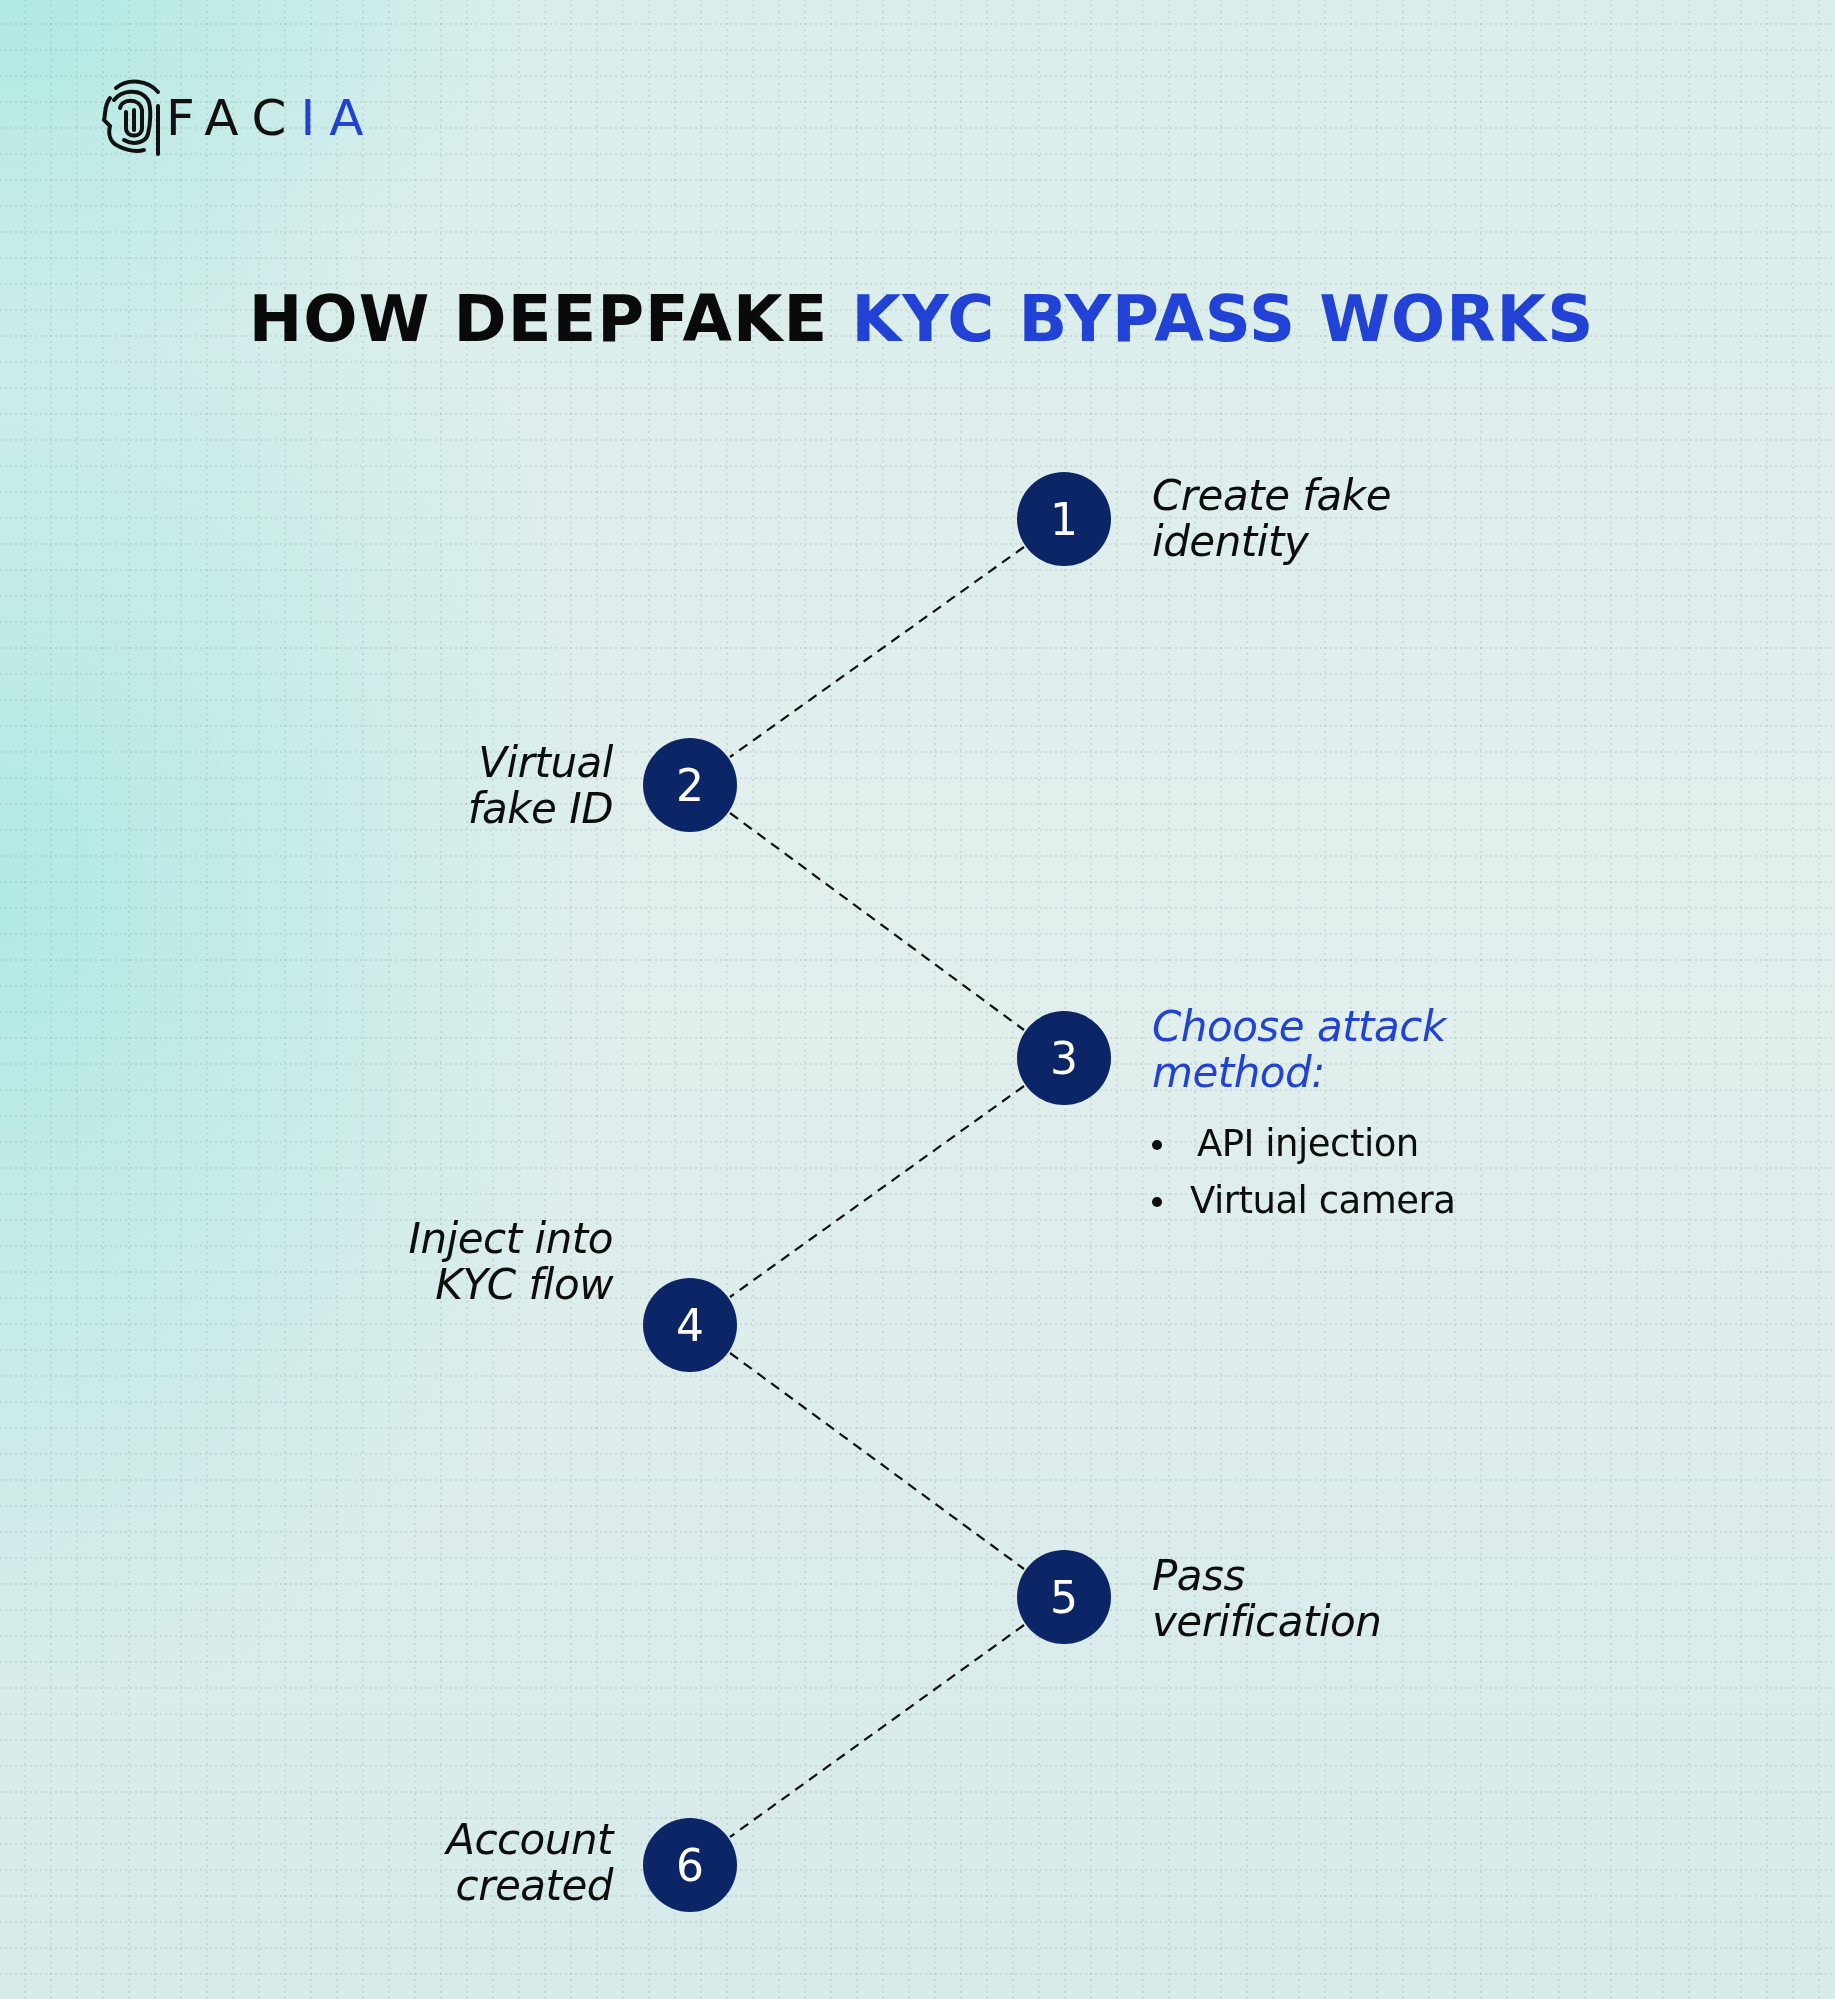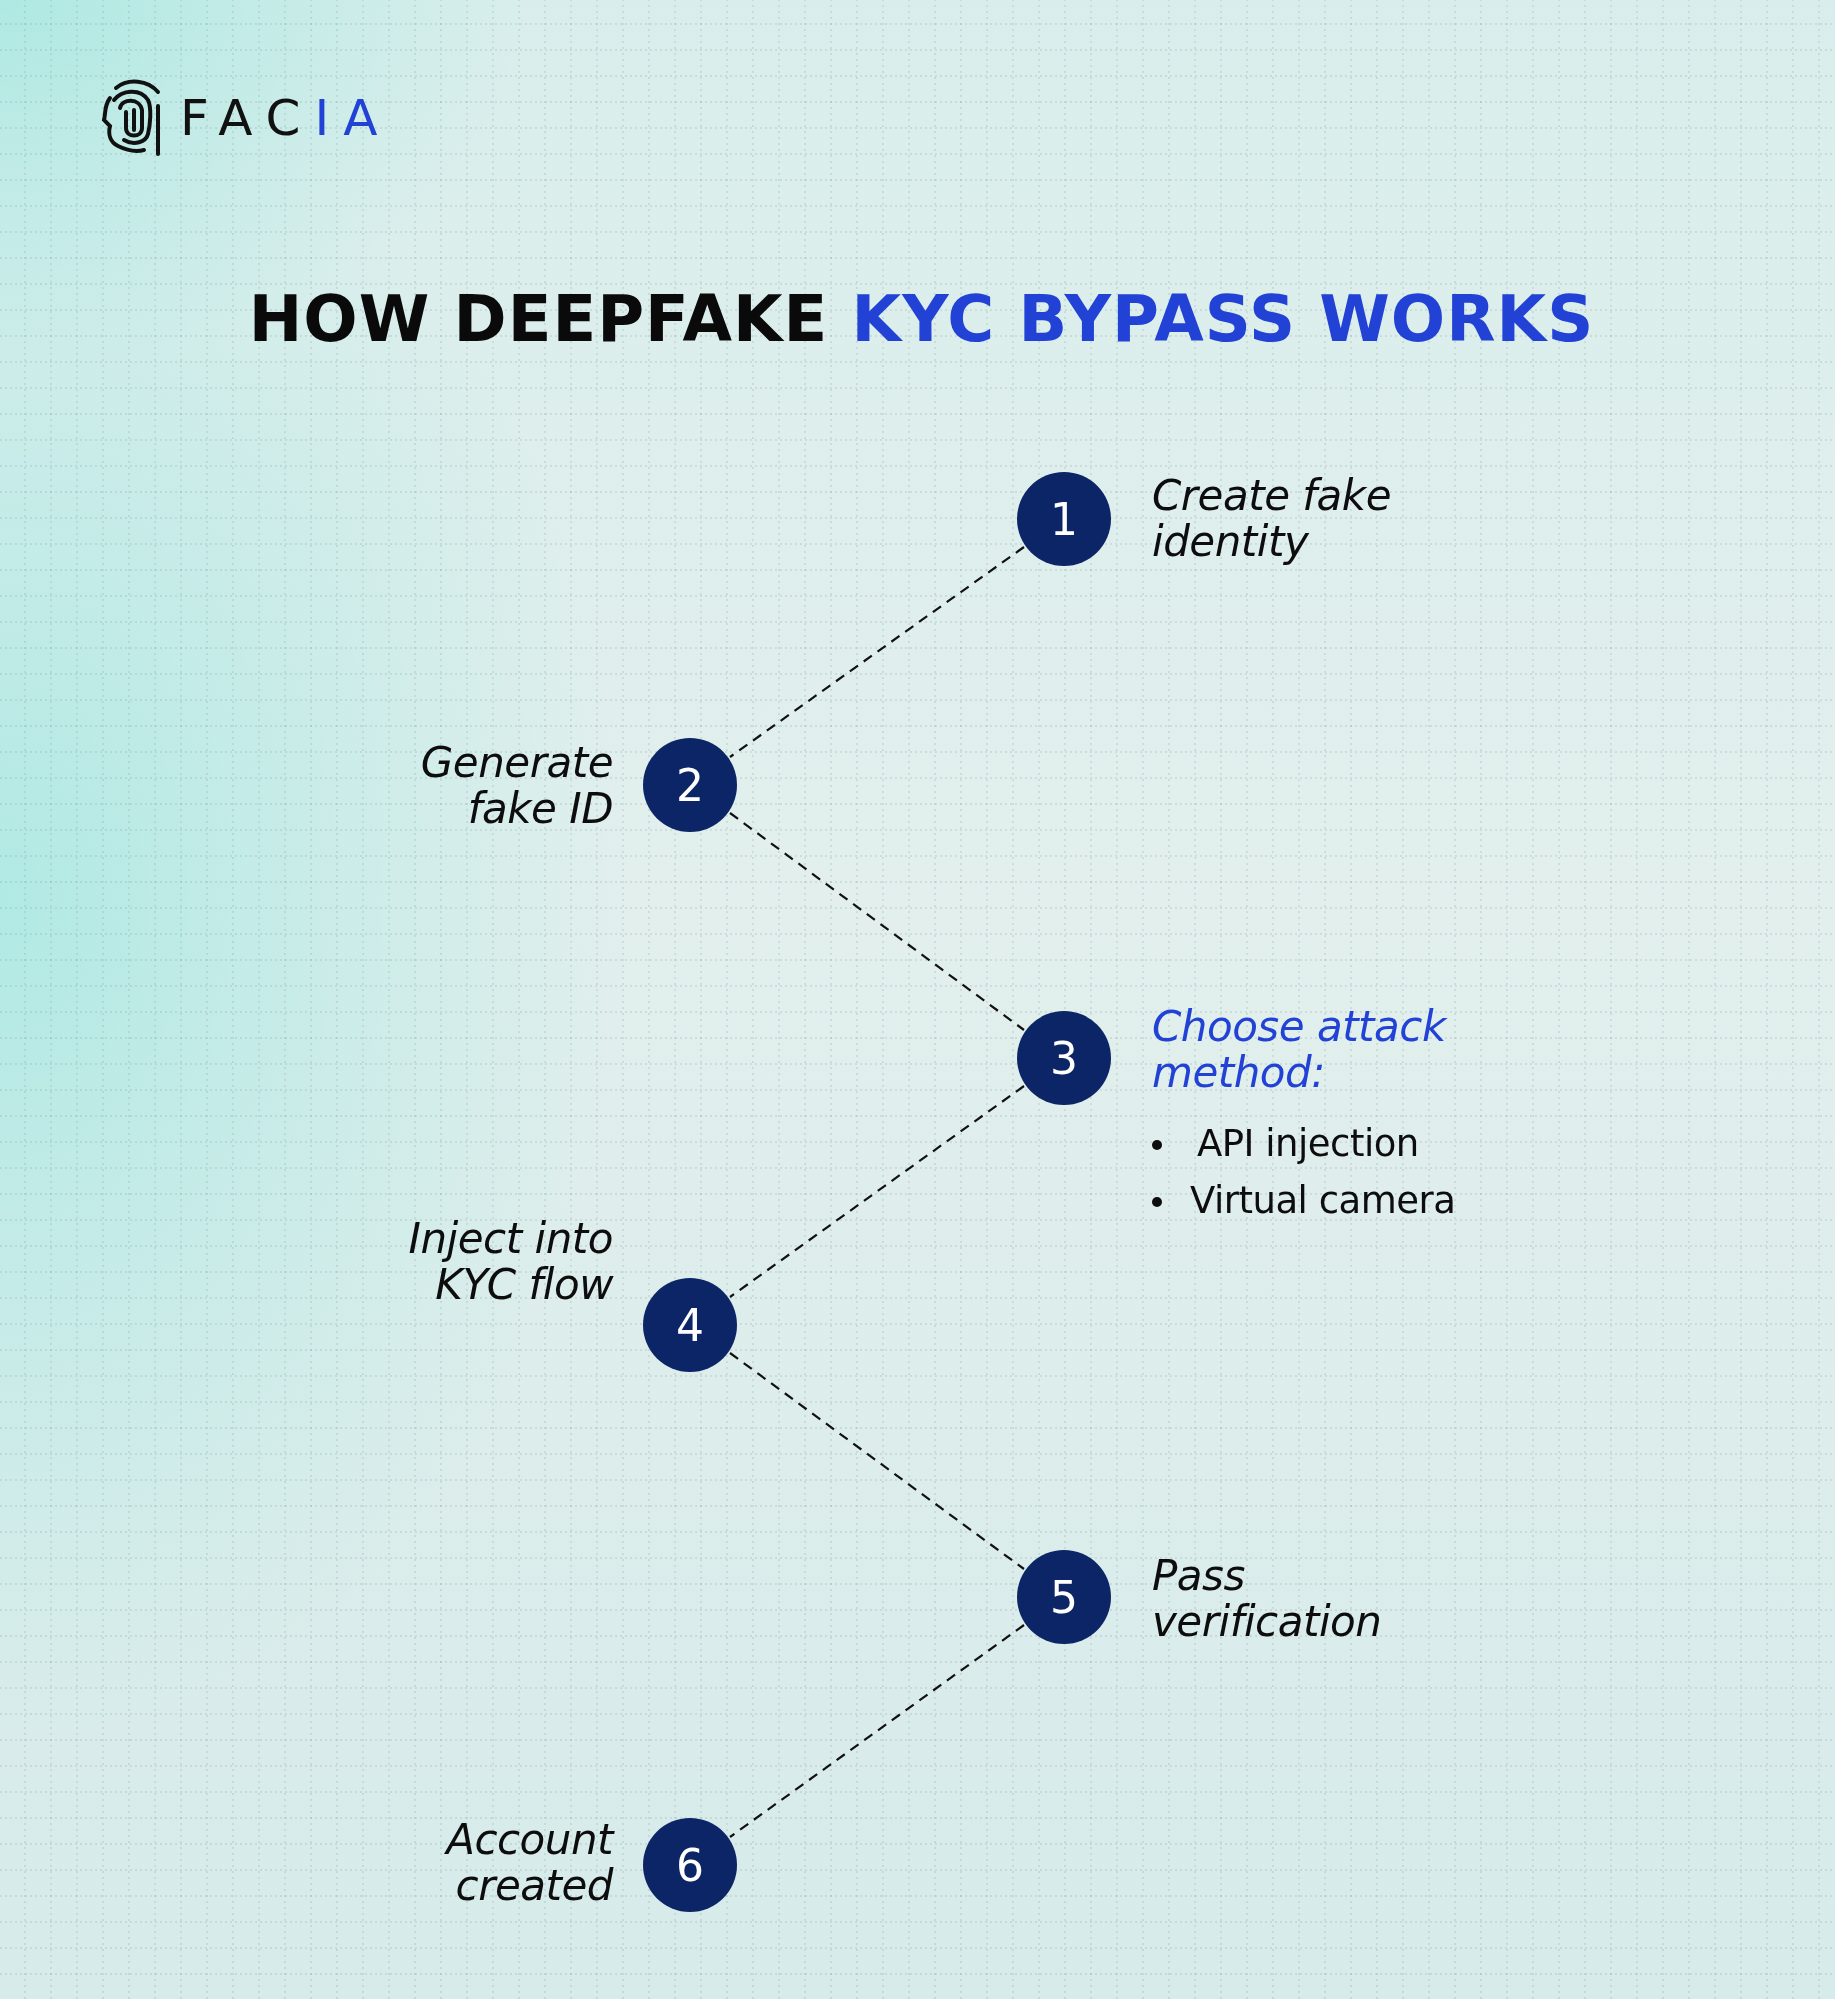--- a/index.html
+++ b/index.html
@@ -16,21 +16,21 @@
       background-image: repeating-linear-gradient(90deg, transparent 0 24px, rgba(110,140,140,0.18) 24px 26px);
       -webkit-mask-image: repeating-linear-gradient(0deg, #000 0 2px, transparent 2px 6px);
       mask-image: repeating-linear-gradient(0deg, #000 0 2px, transparent 2px 6px);
     }
     .grid-h {
       background-image: repeating-linear-gradient(0deg, transparent 0 24px, rgba(110,140,140,0.18) 24px 26px);
       -webkit-mask-image: repeating-linear-gradient(90deg, #000 0 2px, transparent 2px 5px);
       mask-image: repeating-linear-gradient(90deg, #000 0 2px, transparent 2px 5px);
     }
 
-    .logo { position: absolute; left: 100px; top: 76px; display: flex; align-items: center; gap: 14px; }
+    .logo { position: absolute; left: 100px; top: 76px; display: flex; align-items: center; }
     .logo svg { width: 66px; height: 84px; }
     .logo-text {
       font-family: "DejaVu Sans", sans-serif; font-size: 50px; letter-spacing: 14px;
       font-weight: 400; color: #111; display: flex;
     }
     .logo-text .blue { color: #2242d6; }
 
     .title {
       position: absolute; left: 4px; width: 1835px; top: 282px; text-align: center;
       font-family: "DejaVu Sans", sans-serif; font-weight: 700; font-size: 64px; letter-spacing: 1px;
@@ -98,21 +98,21 @@
 </div>
 <div class="step-label right" style="left:1152px; top:473px;">
   <span class="line">Create fake</span>
   <span class="line">identity</span>
 </div>
 
 <div class="step-circle" style="left:643px; top:738px;">
   <span>2</span>
 </div>
 <div class="step-label left" style="right:1222px; top:740px;">
-  <span class="line">Generate</span>
+  <span class="line">Virtual</span>
   <span class="line">fake ID</span>
 </div>
 
 <div class="step-circle" style="left:1017px; top:1011px;">
   <span>3</span>
 </div>
 <div class="step-label right highlight" style="left:1152px; top:1004px;">
   <span class="line">Choose attack</span>
   <span class="line">method:</span>
 </div>

